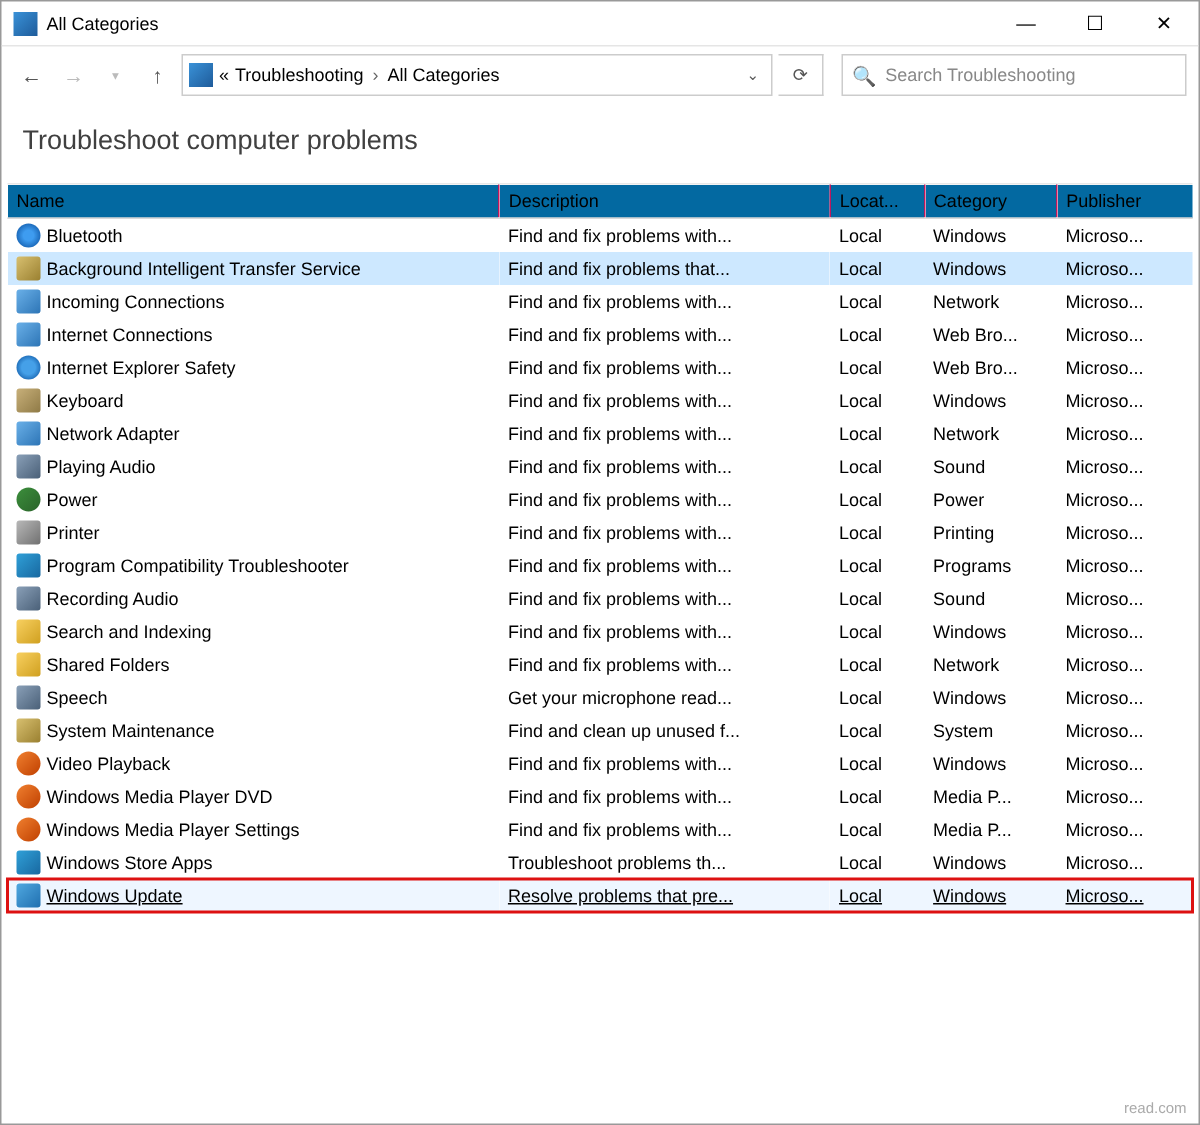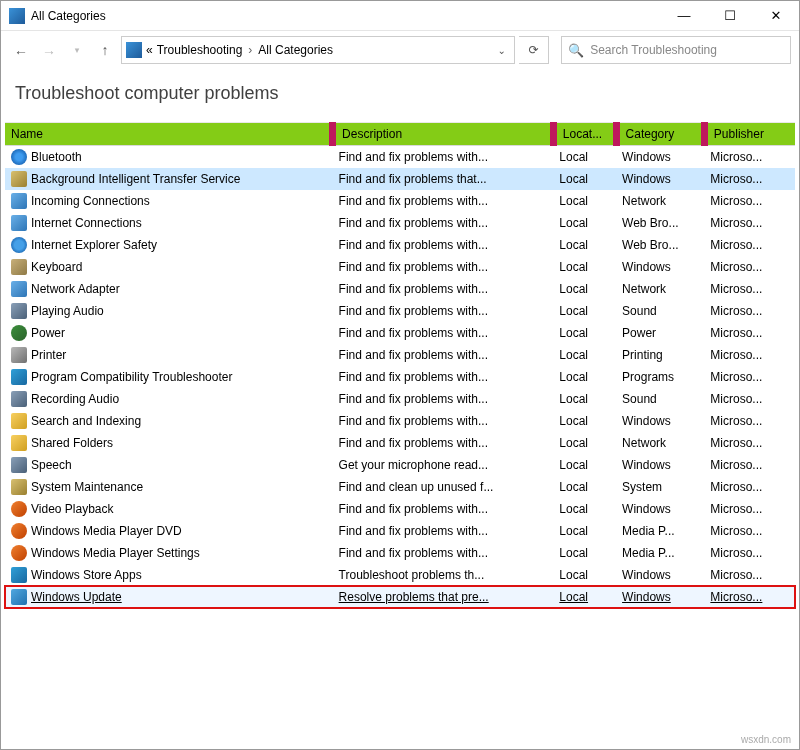--- a/index.html
+++ b/index.html
@@ -103,26 +103,26 @@
     margin: 0 4px;
     table-layout: fixed;
   }
   .grid th {
     text-align: left;
     font-weight: normal;
     font-size: 12px;
     padding: 4px 6px;
     border-bottom: 1px solid #d9d9d9;
     border-top: 1px solid #e8e8e8;
-    background: #84cc16;
+    background: #0369a1;
     white-space: nowrap;
     overflow: hidden;
     text-overflow: ellipsis;
   }
-  .grid th + th { border-left: 7px solid #be185d; }
+  .grid th + th { border-left: 1px solid #be185d; }
   .grid td {
     padding: 3px 6px;
     white-space: nowrap;
     overflow: hidden;
     text-overflow: ellipsis;
     font-size: 12px;
     vertical-align: middle;
     height: 22px;
   }
   .col-name { width: 282px; }
@@ -466,13 +466,13 @@
           </div>
         </td>
         <td>Resolve problems that pre...</td>
         <td>Local</td>
         <td>Windows</td>
         <td>Microso...</td>
       </tr>
     </tbody>
 </table>
 
-<div class="footer-mark">wsxdn.com</div>
+<div class="footer-mark">read.com</div>
 
 </body></html>

